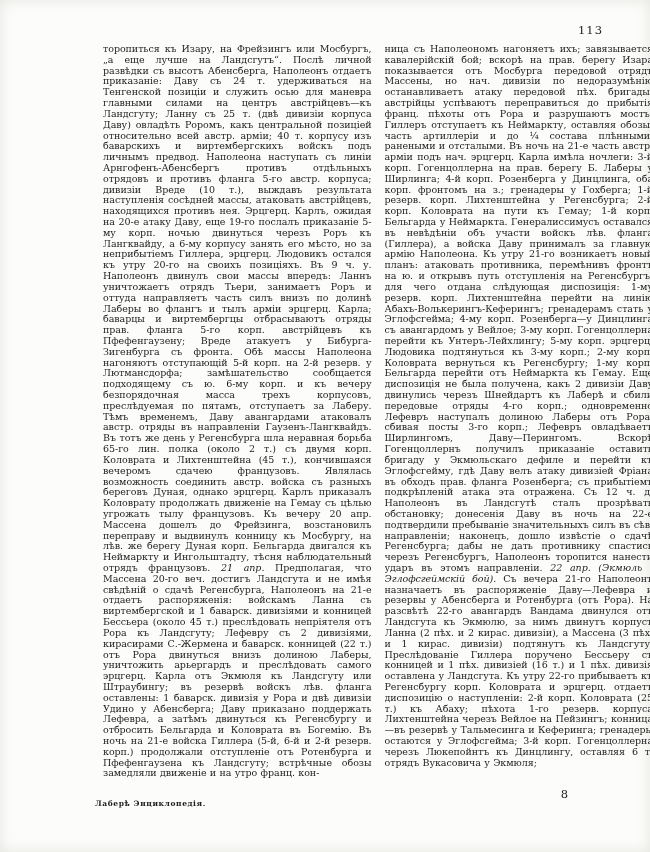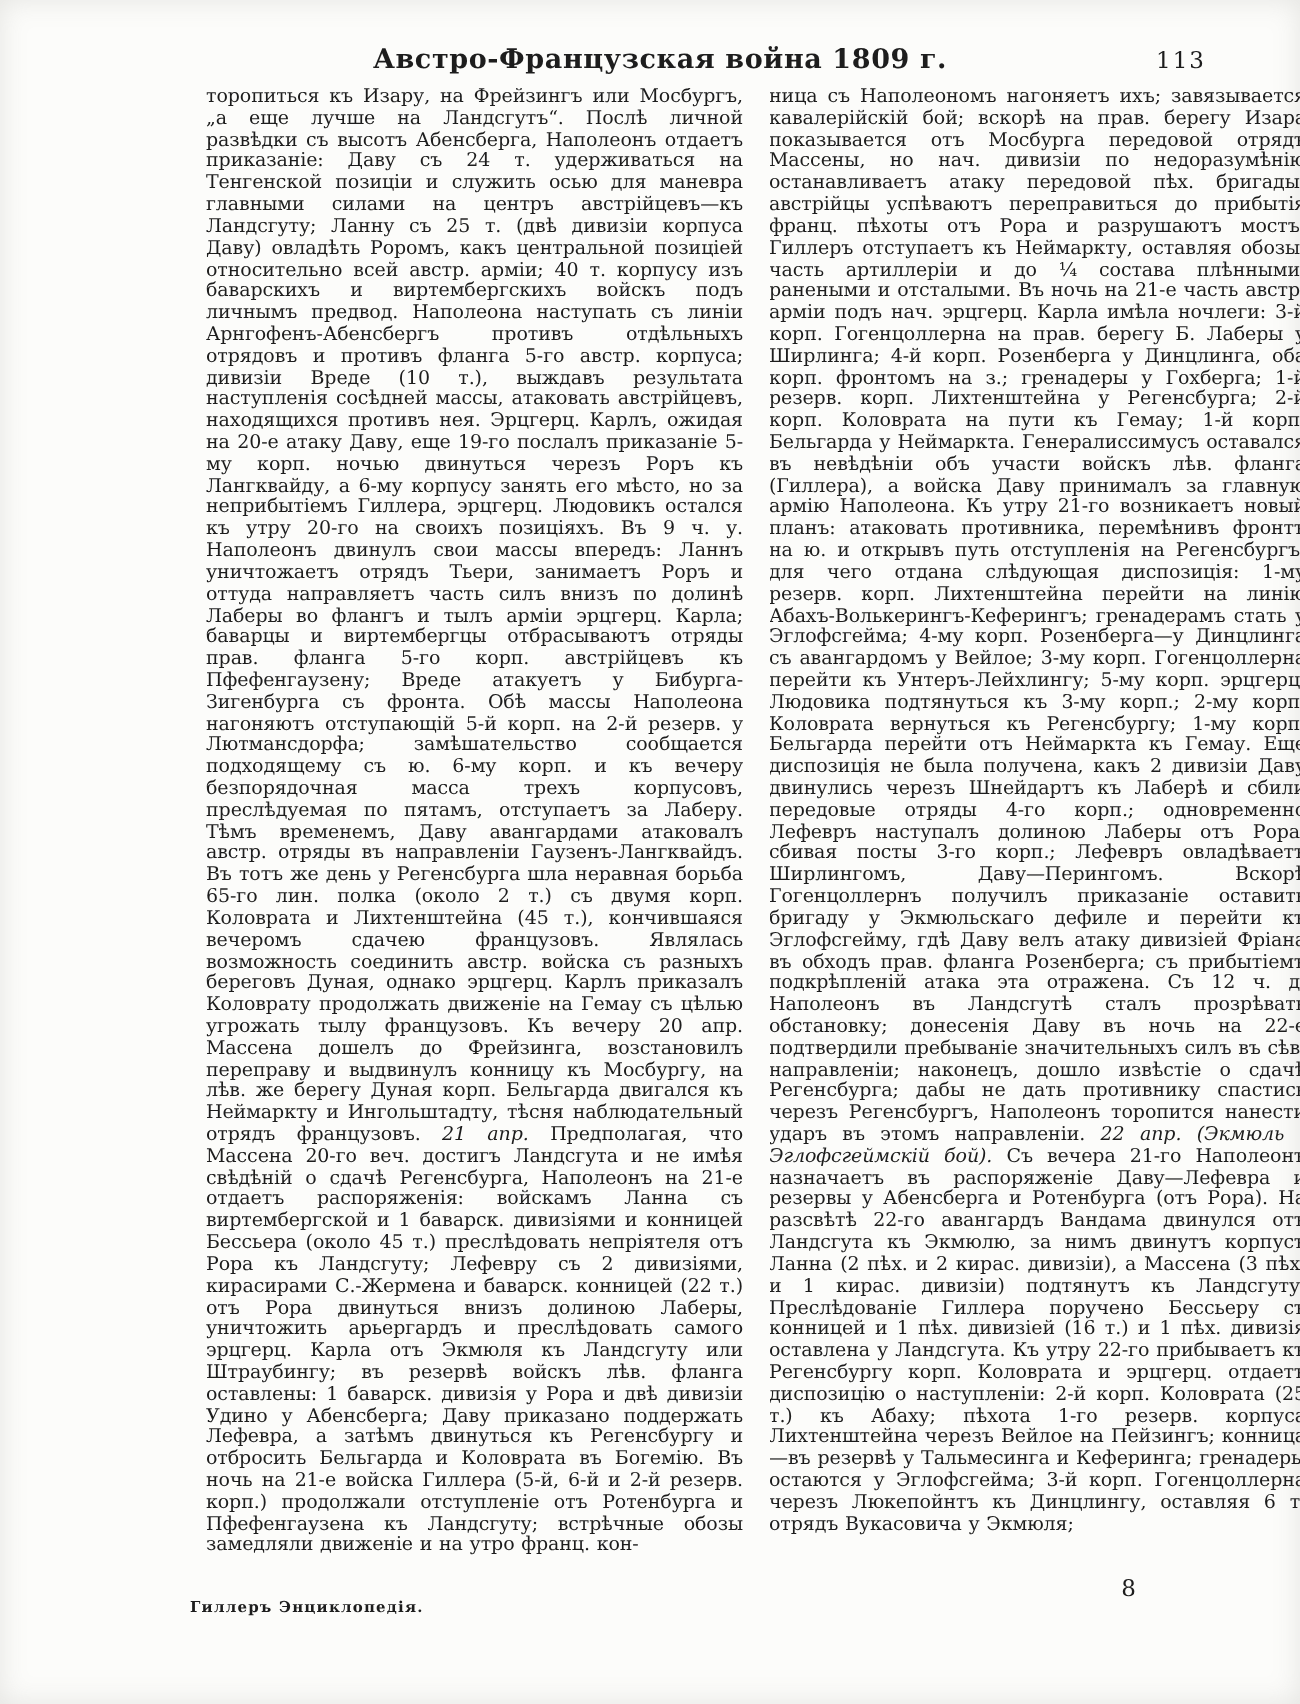--- a/index.html
+++ b/index.html
@@ -79,26 +79,25 @@
     top: 787px;
     font-size: 11.5px;
   }
 </style>
 </head>
 <body>
 
 <div class="page">
 
   <div class="header">
-    <div class="title">Австро-Французская война 1809 г.</div>
     <div class="pagenum">113</div>
   </div>
 
   <div class="columns">
     <div class="col"><span>торопиться къ Изару, на Фрейзингъ или Мосбургъ, „а еще лучше на Ландсгутъ“. Послѣ личной развѣдки съ высотъ Абенсберга, Наполеонъ отдаетъ приказаніе: Даву съ 24 т. удерживаться на Тенгенской позиціи и служить осью для маневра главными силами на центръ австрійцевъ—къ Ландсгуту; Ланну съ 25 т. (двѣ дивизіи корпуса Даву) овладѣть Роромъ, какъ центральной позиціей относительно всей австр. арміи; 40 т. корпусу изъ баварскихъ и виртембергскихъ войскъ подъ личнымъ предвод. Наполеона наступать съ линіи Арнгофенъ-Абенсбергъ противъ отдѣльныхъ отрядовъ и противъ фланга 5-го австр. корпуса; дивизіи Вреде (10 т.), выждавъ результата наступленія сосѣдней массы, атаковать австрійцевъ, находящихся противъ нея. Эрцгерц. Карлъ, ожидая на 20-е атаку Даву, еще 19-го послалъ приказаніе 5-му корп. ночью двинуться черезъ Роръ къ Лангквайду, а 6-му корпусу занять его мѣсто, но за неприбытіемъ Гиллера, эрцгерц. Людовикъ остался къ утру 20-го на своихъ позиціяхъ. Въ 9 ч. у. Наполеонъ двинулъ свои массы впередъ: Ланнъ уничтожаетъ отрядъ Тьери, занимаетъ Роръ и оттуда направляетъ часть силъ внизъ по долинѣ Лаберы во флангъ и тылъ арміи эрцгерц. Карла; баварцы и виртембергцы отбрасываютъ отряды прав. фланга 5-го корп. австрійцевъ къ Пфефенгаузену; Вреде атакуетъ у Бибурга-Зигенбурга съ фронта. Обѣ массы Наполеона нагоняютъ отступающій 5-й корп. на 2-й резерв. у Лютмансдорфа; замѣшательство сообщается подходящему съ ю. 6-му корп. и къ вечеру безпорядочная масса трехъ корпусовъ, преслѣдуемая по пятамъ, отступаетъ за Лаберу. Тѣмъ временемъ, Даву авангардами атаковалъ австр. отряды въ направленіи Гаузенъ-Лангквайдъ. Въ тотъ же день у Регенсбурга шла неравная борьба 65-го лин. полка (около 2 т.) съ двумя корп. Коловрата и Лихтенштейна (45 т.), кончившаяся вечеромъ сдачею французовъ. Являлась возможность соединить австр. войска съ разныхъ береговъ Дуная, однако эрцгерц. Карлъ приказалъ Коловрату продолжать движеніе на Гемау съ цѣлью угрожать тылу французовъ. Къ вечеру 20 апр. Массена дошелъ до Фрейзинга, возстановилъ переправу и выдвинулъ конницу къ Мосбургу, на лѣв. же берегу Дуная корп. Бельгарда двигался къ Неймаркту и Ингольштадту, тѣсня наблюдательный отрядъ французовъ. </span><span class="italic">21 апр.</span><span> Предполагая, что Массена 20-го веч. достигъ Ландсгута и не имѣя свѣдѣній о сдачѣ Регенсбурга, Наполеонъ на 21-е отдаетъ распоряженія: войскамъ Ланна съ виртембергской и 1 баварск. дивизіями и конницей Бессьера (около 45 т.) преслѣдовать непріятеля отъ Рора къ Ландсгуту; Лефевру съ 2 дивизіями, кирасирами С.-Жермена и баварск. конницей (22 т.) отъ Рора двинуться внизъ долиною Лаберы, уничтожить арьергардъ и преслѣдовать самого эрцгерц. Карла отъ Экмюля къ Ландсгуту или Штраубингу; въ резервѣ войскъ лѣв. фланга оставлены: 1 баварск. дивизія у Рора и двѣ дивизіи Удино у Абенсберга; Даву приказано поддержать Лефевра, а затѣмъ двинуться къ Регенсбургу и отбросить Бельгарда и Коловрата въ Богемію. Въ ночь на 21-е войска Гиллера (5-й, 6-й и 2-й резерв. корп.) продолжали отступленіе отъ Ротенбурга и Пфефенгаузена къ Ландсгуту; встрѣчные обозы замедляли движеніе и на утро франц. кон-</span></div>
     <div class="col"><span>ница съ Наполеономъ нагоняетъ ихъ; завязывается кавалерійскій бой; вскорѣ на прав. берегу Изара показывается отъ Мосбурга передовой отрядъ Массены, но нач. дивизіи по недоразумѣнію останавливаетъ атаку передовой пѣх. бригады; австрійцы успѣваютъ переправиться до прибытія франц. пѣхоты отъ Рора и разрушаютъ мостъ; Гиллеръ отступаетъ къ Неймаркту, оставляя обозы, часть артиллеріи и до ¼ состава плѣнными, ранеными и отсталыми. Въ ночь на 21-е часть австр. арміи подъ нач. эрцгерц. Карла имѣла ночлеги: 3-й корп. Гогенцоллерна на прав. берегу Б. Лаберы у Ширлинга; 4-й корп. Розенберга у Динцлинга, оба корп. фронтомъ на з.; гренадеры у Гохберга; 1-й резерв. корп. Лихтенштейна у Регенсбурга; 2-й корп. Коловрата на пути къ Гемау; 1-й корп. Бельгарда у Неймаркта. Генералиссимусъ оставался въ невѣдѣніи объ участи войскъ лѣв. фланга (Гиллера), а войска Даву принималъ за главную армію Наполеона. Къ утру 21-го возникаетъ новый планъ: атаковать противника, перемѣнивъ фронтъ на ю. и открывъ путь отступленія на Регенсбургъ, для чего отдана слѣдующая диспозиція: 1-му резерв. корп. Лихтенштейна перейти на линію Абахъ-Волькерингъ-Кеферингъ; гренадерамъ стать у Эглофсгейма; 4-му корп. Розенберга—у Динцлинга съ авангардомъ у Вейлое; 3-му корп. Гогенцоллерна перейти къ Унтеръ-Лейхлингу; 5-му корп. эрцгерц. Людовика подтянуться къ 3-му корп.; 2-му корп. Коловрата вернуться къ Регенсбургу; 1-му корп. Бельгарда перейти отъ Неймаркта къ Гемау. Еще диспозиція не была получена, какъ 2 дивизіи Даву двинулись черезъ Шнейдартъ къ Лаберѣ и сбили передовые отряды 4-го корп.; одновременно Лефевръ наступалъ долиною Лаберы отъ Рора, сбивая посты 3-го корп.; Лефевръ овладѣваетъ Ширлингомъ, Даву—Перингомъ. Вскорѣ Гогенцоллернъ получилъ приказаніе оставить бригаду у Экмюльскаго дефиле и перейти къ Эглофсгейму, гдѣ Даву велъ атаку дивизіей Фріана въ обходъ прав. фланга Розенберга; съ прибытіемъ подкрѣпленій атака эта отражена. Съ 12 ч. д. Наполеонъ въ Ландсгутѣ сталъ прозрѣвать обстановку; донесенія Даву въ ночь на 22-е подтвердили пребываніе значительныхъ силъ въ сѣв. направленіи; наконецъ, дошло извѣстіе о сдачѣ Регенсбурга; дабы не дать противнику спастись черезъ Регенсбургъ, Наполеонъ торопится нанести ударъ въ этомъ направленіи. </span><span class="italic">22 апр. (Экмюль - Эглофсгеймскій бой).</span><span> Съ вечера 21-го Наполеонъ назначаетъ въ распоряженіе Даву—Лефевра и резервы у Абенсберга и Ротенбурга (отъ Рора). На разсвѣтѣ 22-го авангардъ Вандама двинулся отъ Ландсгута къ Экмюлю, за нимъ двинутъ корпусъ Ланна (2 пѣх. и 2 кирас. дивизіи), а Массена (3 пѣх. и 1 кирас. дивизіи) подтянутъ къ Ландсгуту. Преслѣдованіе Гиллера поручено Бессьеру съ конницей и 1 пѣх. дивизіей (16 т.) и 1 пѣх. дивизія оставлена у Ландсгута. Къ утру 22-го прибываетъ къ Регенсбургу корп. Коловрата и эрцгерц. отдаетъ диспозицію о наступленіи: 2-й корп. Коловрата (25 т.) къ Абаху; пѣхота 1-го резерв. корпуса Лихтенштейна черезъ Вейлое на Пейзингъ; конница—въ резервѣ у Тальмесинга и Кеферинга; гренадеры остаются у Эглофсгейма; 3-й корп. Гогенцоллерна черезъ Люкепойнтъ къ Динцлингу, оставляя 6 т. отрядъ Вукасовича у Экмюля;</span></div>
   </div>
 
-  <div class="imprint">Гиллеръ Энциклопедія.</div>
+  <div class="imprint">Лаберѣ Энциклопедія.</div>
 
   <div class="sig">8</div>
 
 </div>
 
 </body></html>

